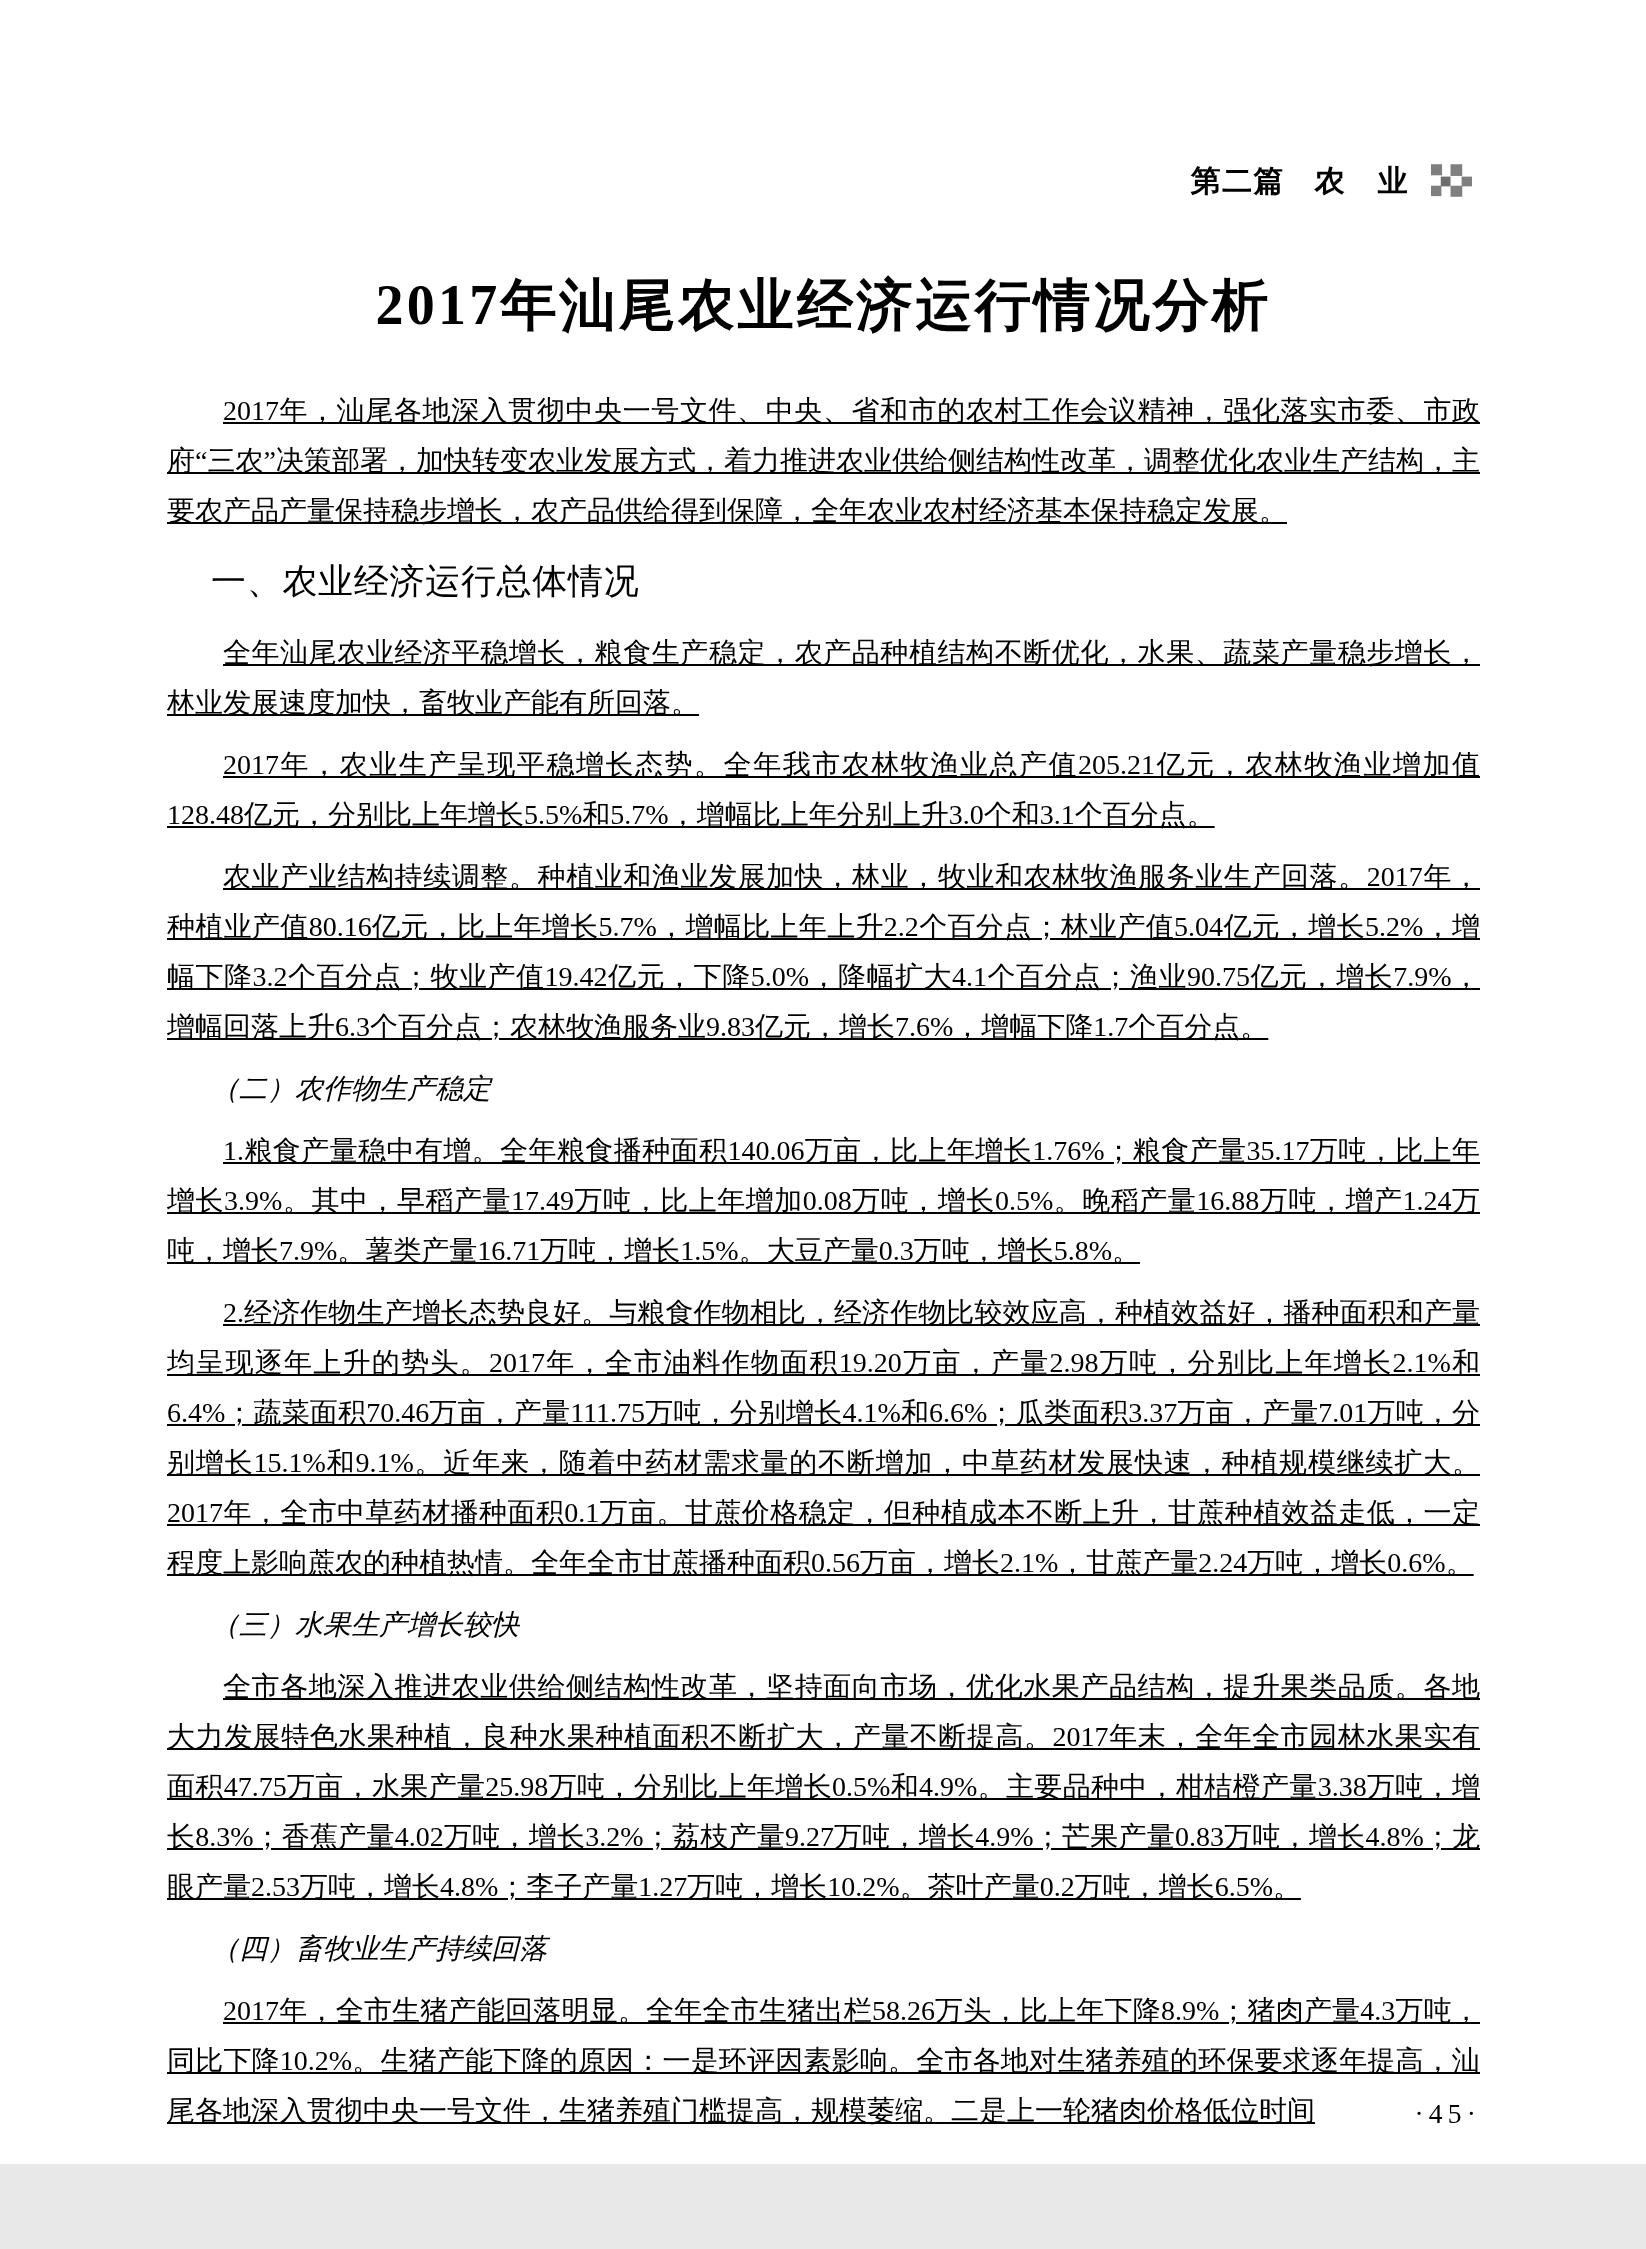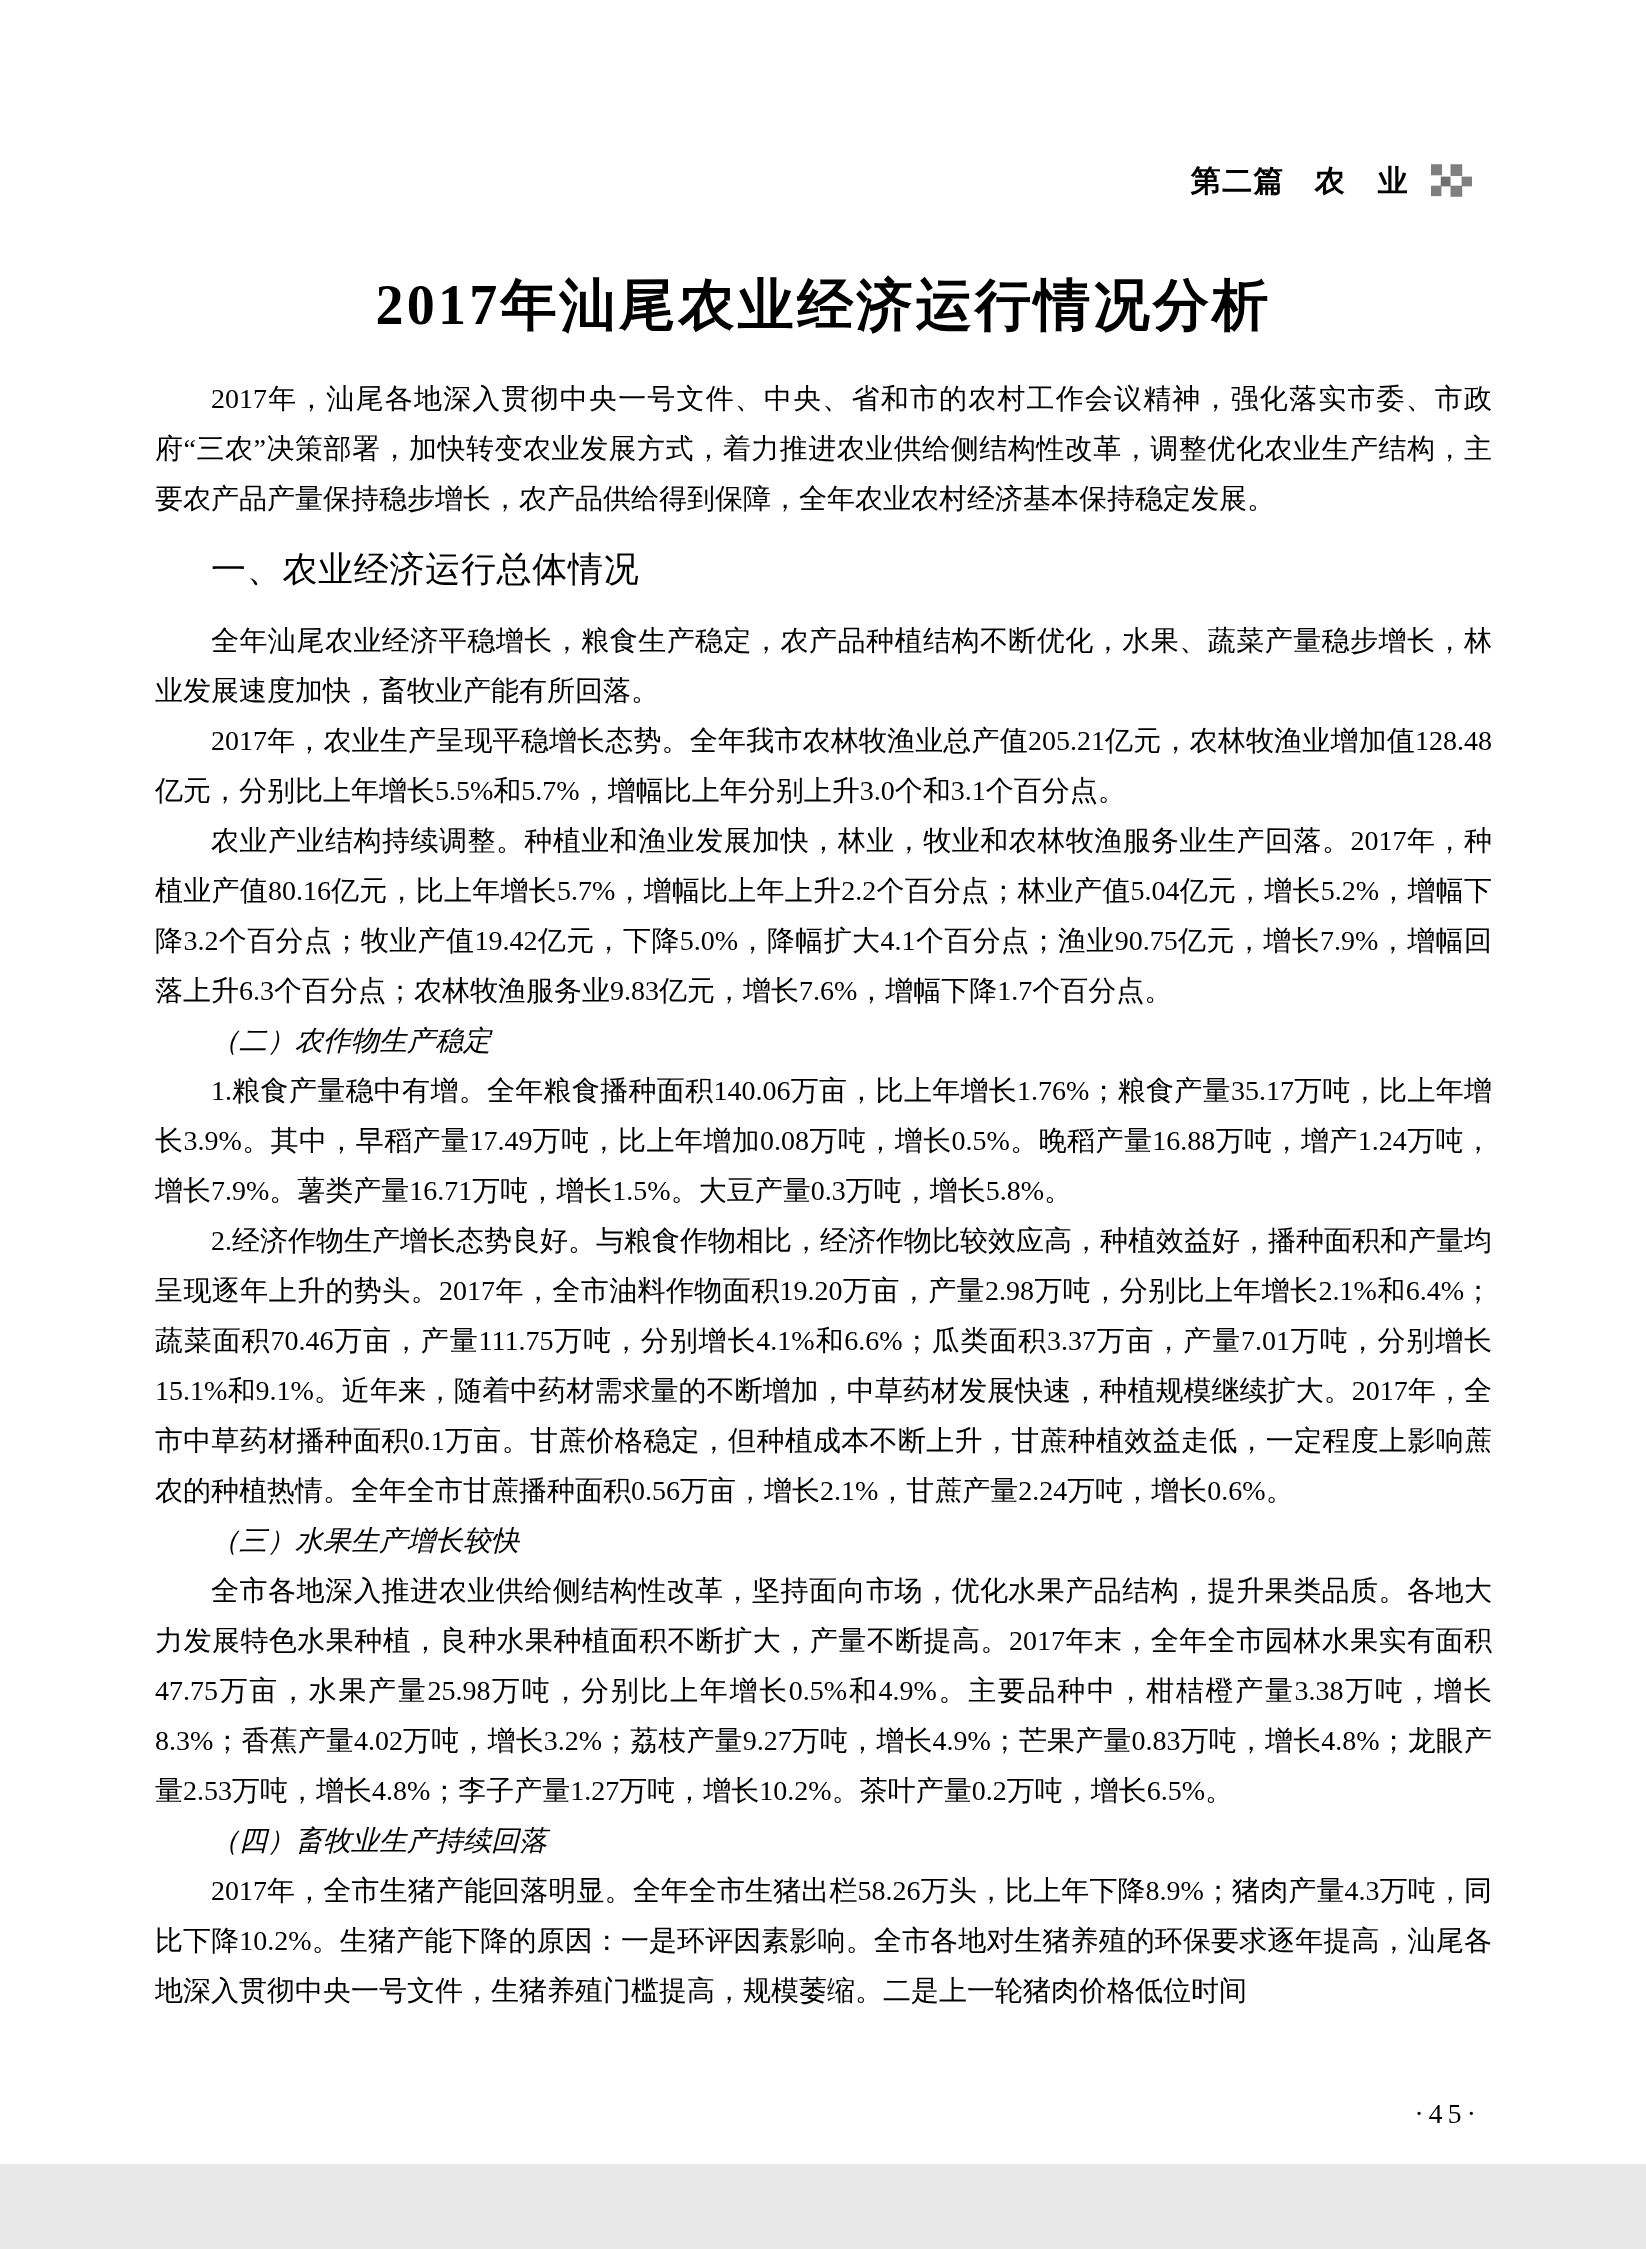--- a/index.html
+++ b/index.html
@@ -58,22 +58,23 @@
   .content {
     position: absolute;
     top: 374px;
     left: 155px;
     width: 1337px;
     font-size: 28px;
     line-height: 50px;
     text-align: justify;
   }
   .p-body {
-    margin: 0;
+    margin: 12px;
     text-indent: 56px;
+    text-decoration: underline;
   }
   .p-h1 {
     margin: 17px 0 19.6px 0;
     text-indent: 56px;
     font-family: "Liberation Sans", "DejaVu Sans", sans-serif;
     font-weight: normal;
     font-size: 35px;
     line-height: 55px;
     text-align: left;
     letter-spacing: 0.7px;

